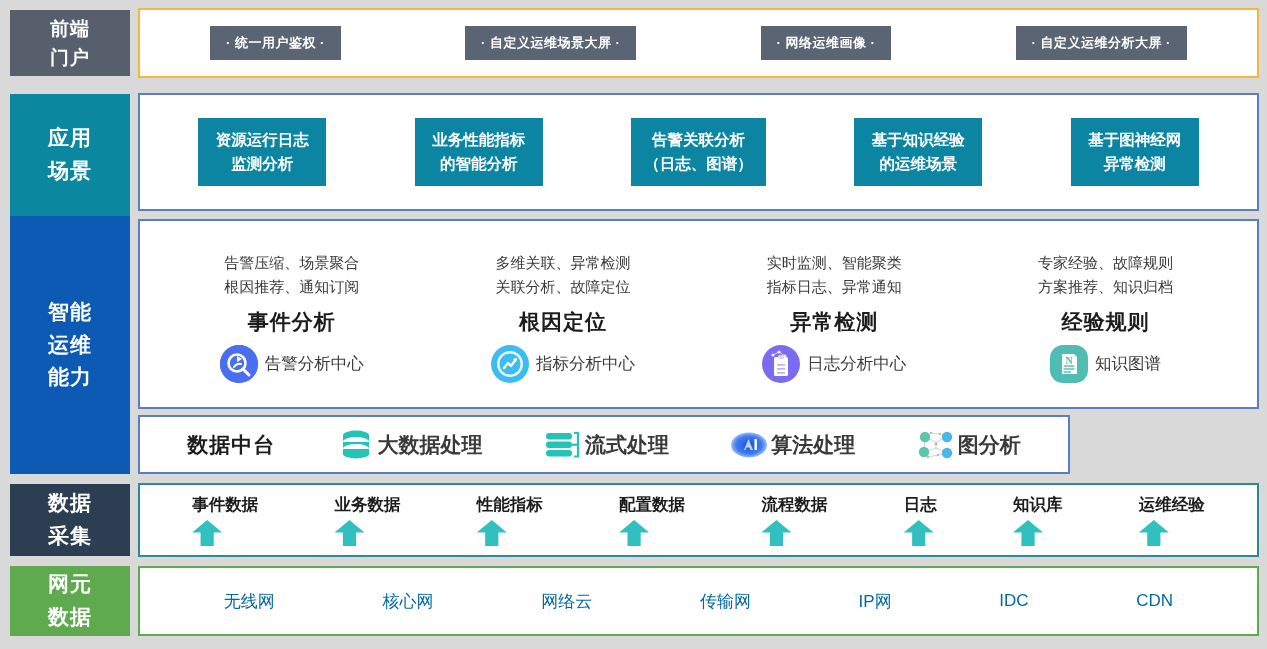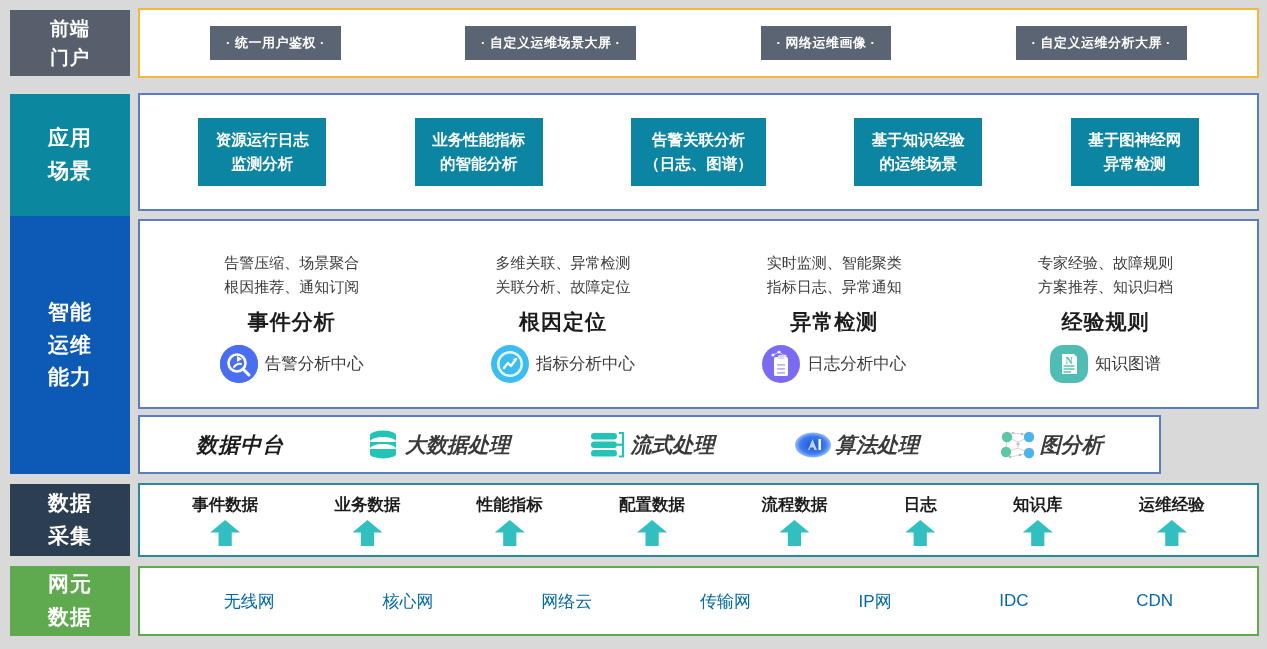--- a/index.html
+++ b/index.html
@@ -106,25 +106,24 @@
     margin-top: 9px; letter-spacing: 1px;
   }
   .cap-prod { display: flex; align-items: center; gap: 7px; margin-top: 9px; }
   .cap-prod-label { font-size: 16.5px; color: #3b3b3b; white-space: nowrap; }
 
   .pico { width: 38px; height: 38px; border-radius: 50%; position: relative; flex: 0 0 auto; }
   .pico svg { position: absolute; left: 0; top: 0; }
 
   
   #body-midplat {
-    left: 138px; top: 415px; width: 1023px; height: 59px;
+    left: 138px; top: 415px; width: 932px; height: 59px;
     border: 2px solid #5a7fc0;
     justify-content: space-around;
     padding: 0 18px;
-    font-style: italic;
   }
   .mid-title {
     font-size: 21px; font-weight: bold; color: #1c1c1c; letter-spacing: 1px;
     white-space: nowrap;
   }
   .mid-item { display: flex; align-items: center; gap: 0; }
   .mid-label { font-size: 21px; font-weight: bold; color: #3a3a3a; white-space: nowrap; }
   .mico { width: 44px; height: 34px; position: relative; flex: 0 0 auto; }
 
   
@@ -133,21 +132,21 @@
     background: #2c3e51; font-size: 21px;
   }
   #body-collect {
     left: 138px; top: 483px; width: 1121px; height: 74px;
     border: 2px solid #2c8a96;
     justify-content: space-around;
     align-items: center;
     padding: 0 14px;
   }
   .collect-col {
-    display: flex; flex-direction: column; align-items: center; gap: 4px;
+    display: flex; flex-direction: column; gap: 4px;
   }
   .collect-label { font-size: 16.5px; font-weight: bold; color: #1c1c1c; white-space: nowrap; }
   .up-arrow {
     width: 30px; height: 26px;
     background: #32bfbf;
     clip-path: polygon(50% 0%, 100% 48%, 72% 48%, 72% 100%, 28% 100%, 28% 48%, 0% 48%);
   }
 
   
   #lbl-netdata {

